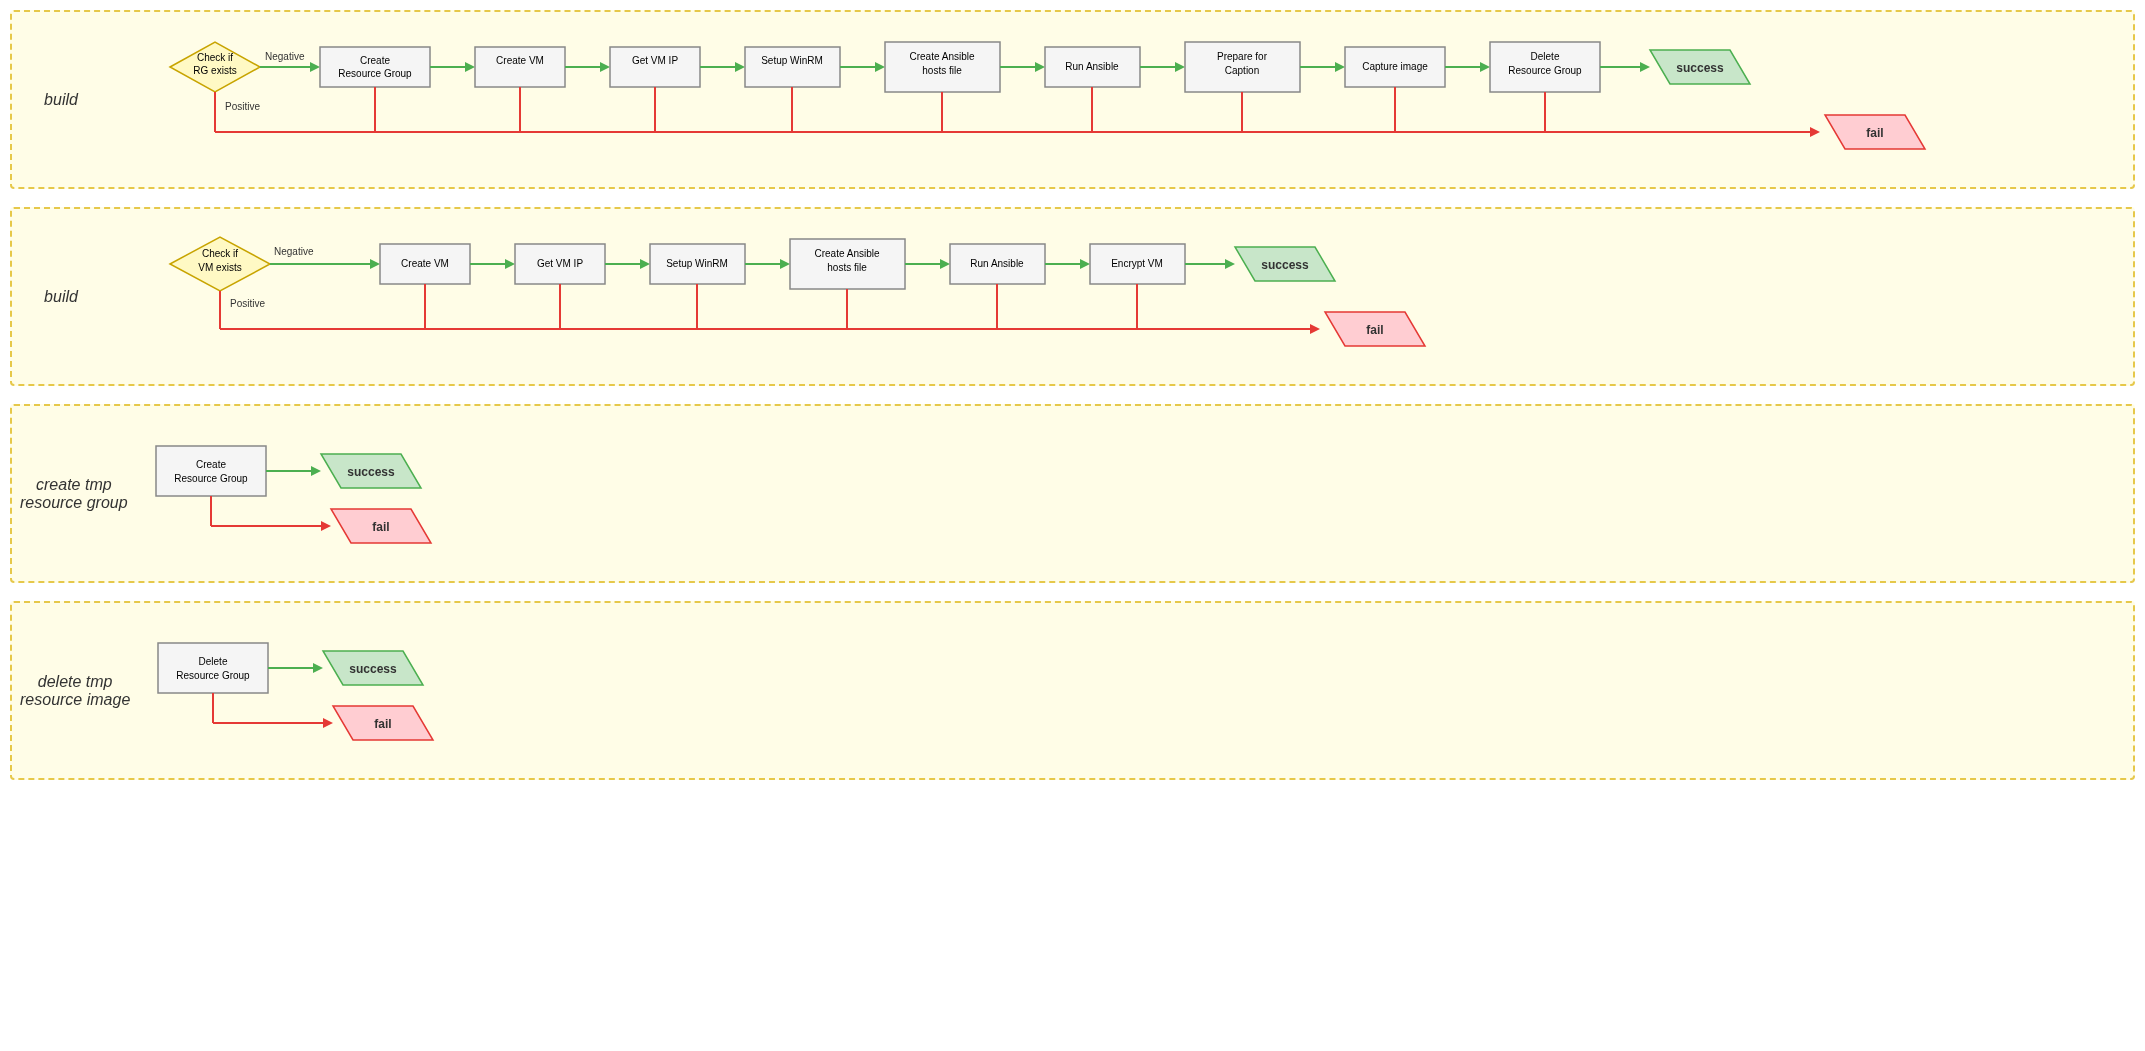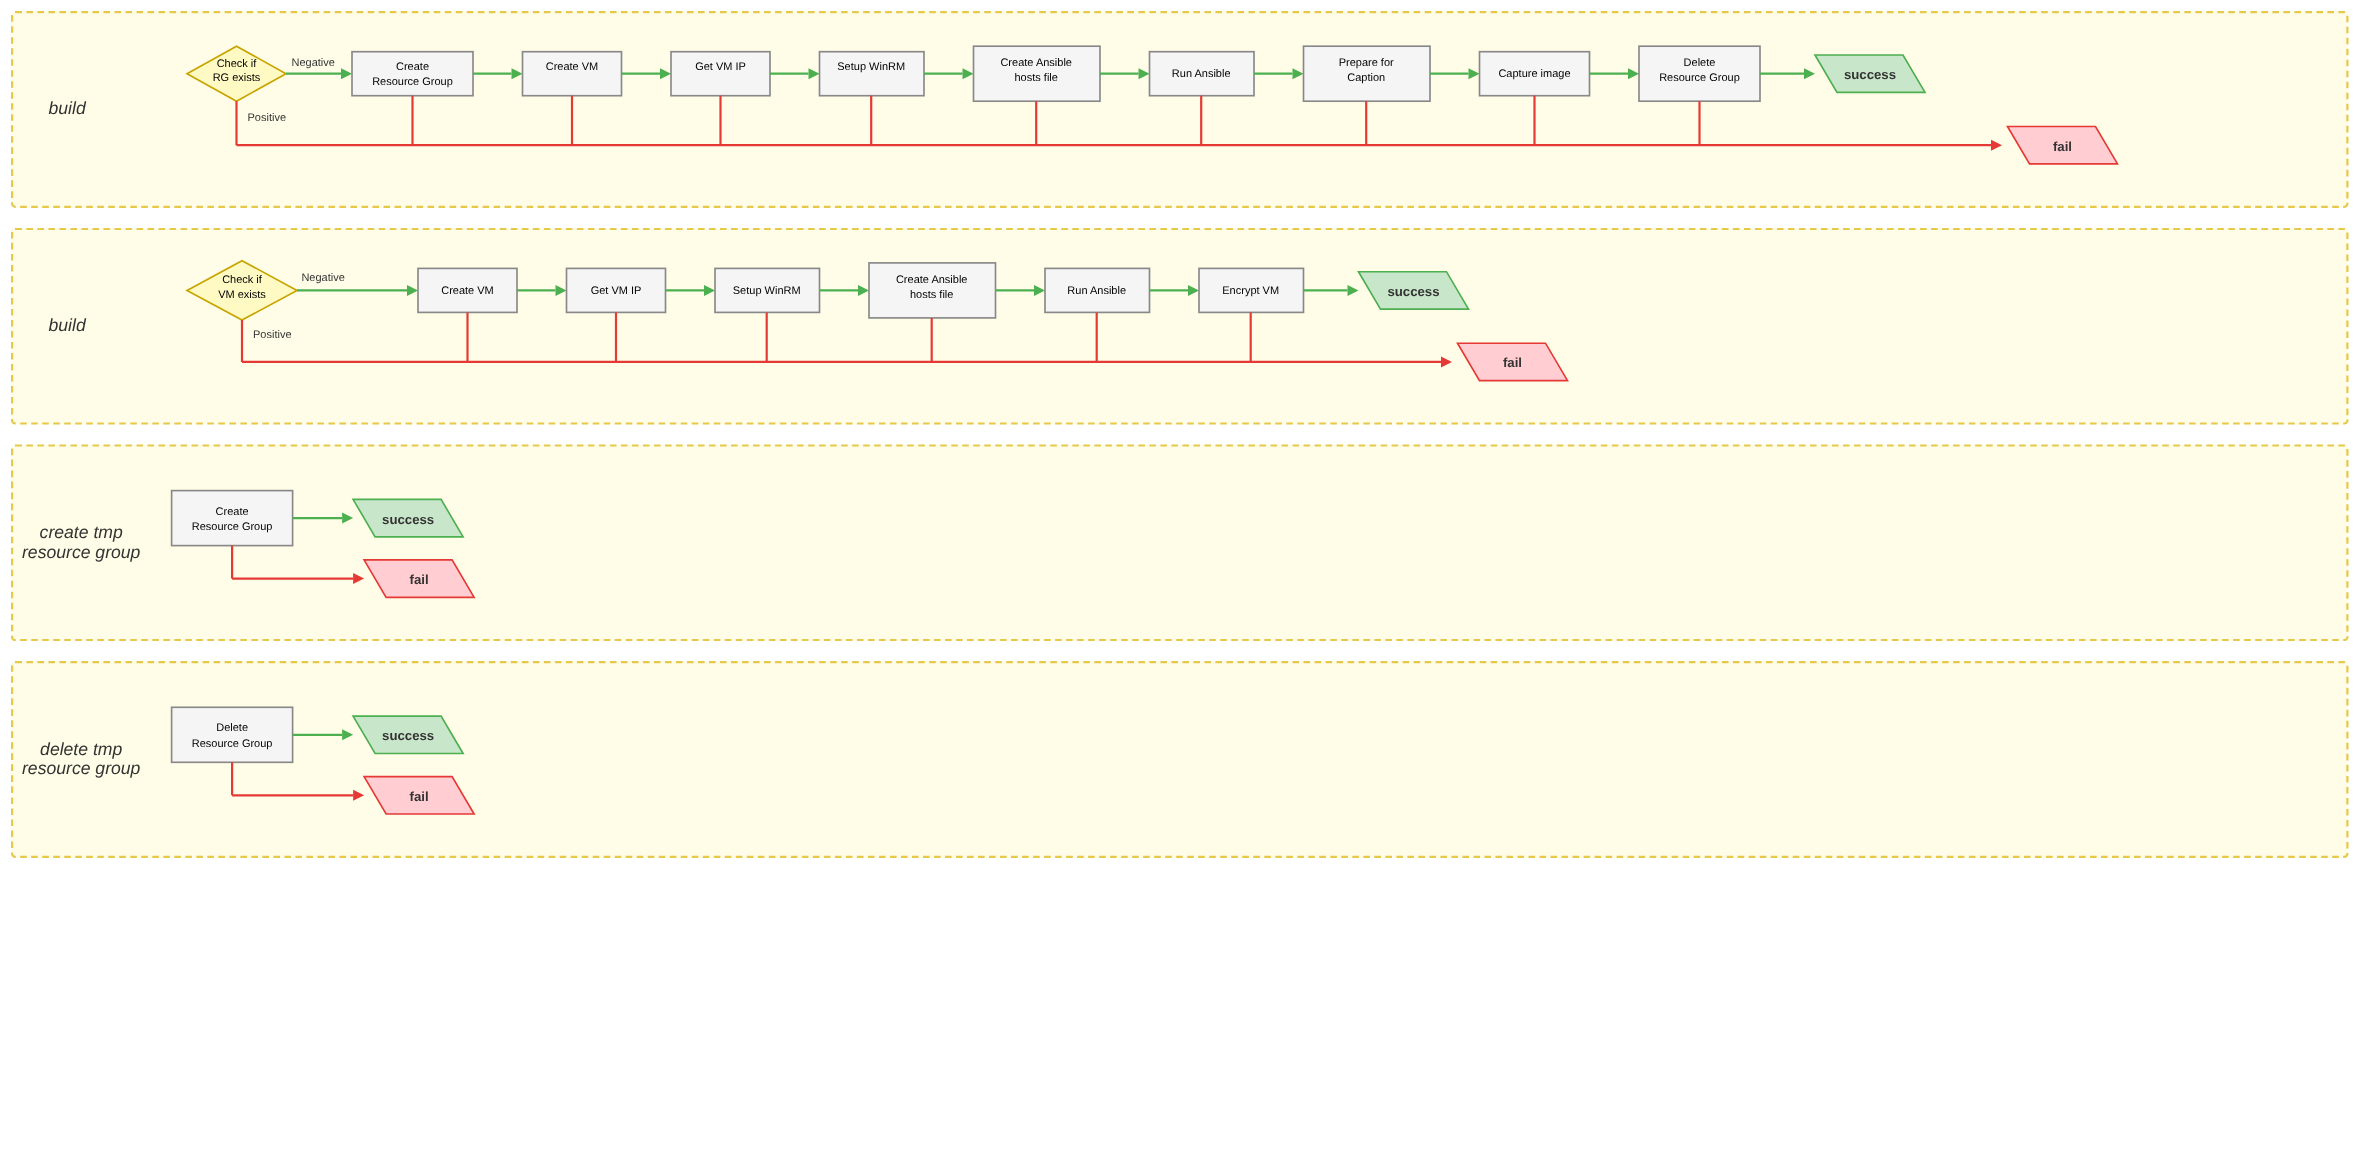--- a/index.html
+++ b/index.html
@@ -257,21 +257,21 @@
         <polygon points="185,105 195,110 185,115" fill="#e53935"></polygon>
 
         <polygon points="195,93 275,93 295,127 215,127" fill="#ffcdd2" stroke="#e53935" stroke-width="1.5"></polygon>
         <text x="245" y="115" text-anchor="middle" font-size="12" font-weight="bold" fill="#333">fail</text>
       </svg>
     </div>
   </div>
 
   <div class="lane">
     <div class="lane-label" style="white-space: pre-line; min-width: 110px;">delete tmp
-resource group</div>
+resource image</div>
     <div class="lane-svg-wrapper">
       <svg width="400" height="155">
 
         <rect x="20" y="30" width="110" height="50" fill="#f5f5f5" stroke="#888" stroke-width="1.5"></rect>
         <text x="75" y="52" text-anchor="middle" font-size="10">Delete</text>
         <text x="75" y="66" text-anchor="middle" font-size="10">Resource Group</text>
 
         <line x1="130" y1="55" x2="175" y2="55" stroke="#4caf50" stroke-width="2"></line>
         <polygon points="175,50 185,55 175,60" fill="#4caf50"></polygon>
 

